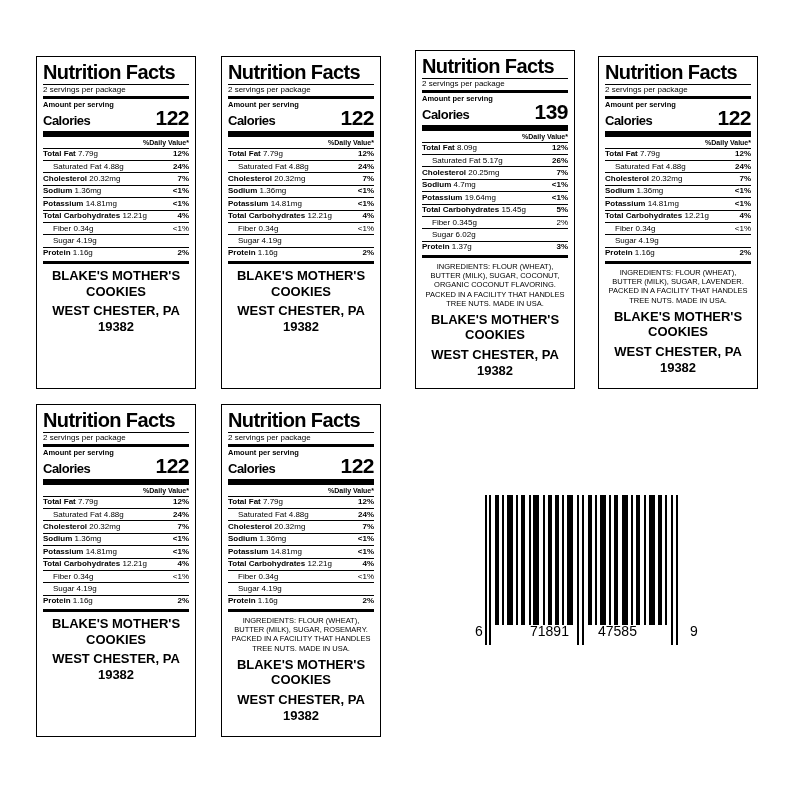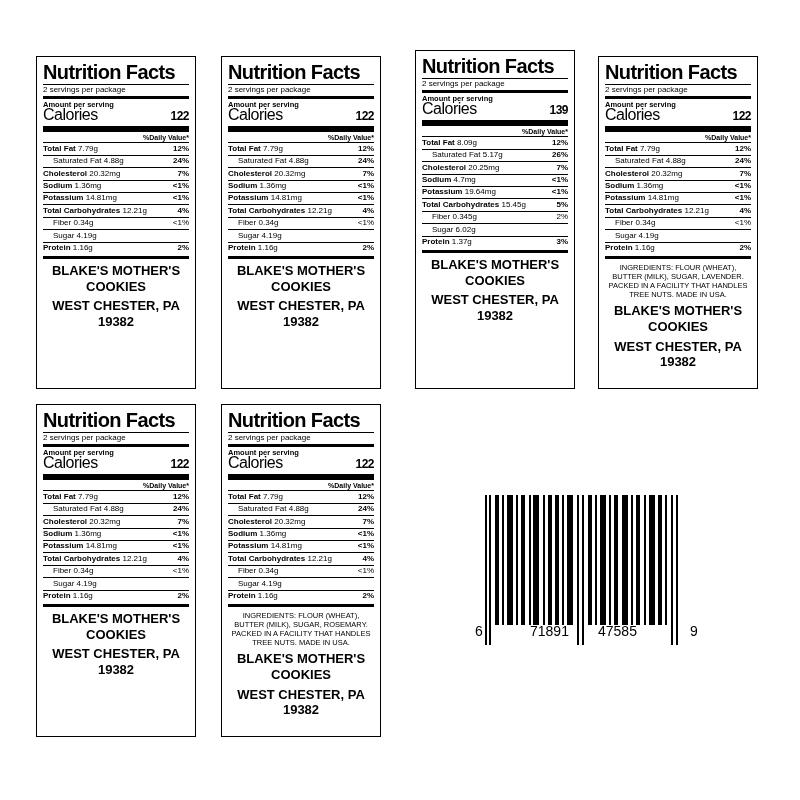--- a/index.html
+++ b/index.html
@@ -51,26 +51,26 @@
     font-weight: bold;
     margin: 1px 0 0 0;
   }
   .cal-row {
     display: flex;
     align-items: baseline;
     justify-content: space-between;
     margin: -2px 0 1px 0;
   }
   .cal-label {
-    font-size: 16px;
-    font-weight: normal;
+    font-size: 13px;
+    font-weight: bold;
     letter-spacing: -0.5px;
   }
   .cal-value {
-    font-size: 12px;
+    font-size: 21px;
     font-weight: bold;
     letter-spacing: -0.5px;
   }
   .dv-head {
     text-align: right;
     font-size: 7px;
     font-weight: bold;
     margin: 1px 0 1px 0;
   }
   .nrow {
@@ -292,20 +292,21 @@
       </div>
     <div class="nrow indent2">
         <span class="nm"><span>Sugar</span> <span class="amt">6.02g</span></span>
         <span class="dv"></span>
       </div>
     <div class="nrow">
         <span class="nm"><span>Protein</span> <span class="amt">1.37g</span></span>
         <span class="dv">3%</span>
       </div>
     <div class="rule-med"></div>
+    <div class="nf-ing">INGREDIENTS: FLOUR (WHEAT), BUTTER (MILK), SUGAR, COCONUT, ORGANIC COCONUT FLAVORING. PACKED IN A FACILITY THAT HANDLES TREE NUTS. MADE IN USA.</div>
     <div class="nf-brand">BLAKE'S MOTHER'S COOKIES</div>
     <div class="nf-brand addr">WEST CHESTER, PA 19382</div>
   </div>
 
   <div class="nf" style="left:598px; top:56px; width:160px; height:333px;">
     <div class="nf-title">Nutrition Facts</div>
     <div class="rule-thin"></div>
     <div class="nf-servings">2 servings per package</div>
     <div class="rule-med"></div>
     <div class="nf-amount">Amount per serving</div>

